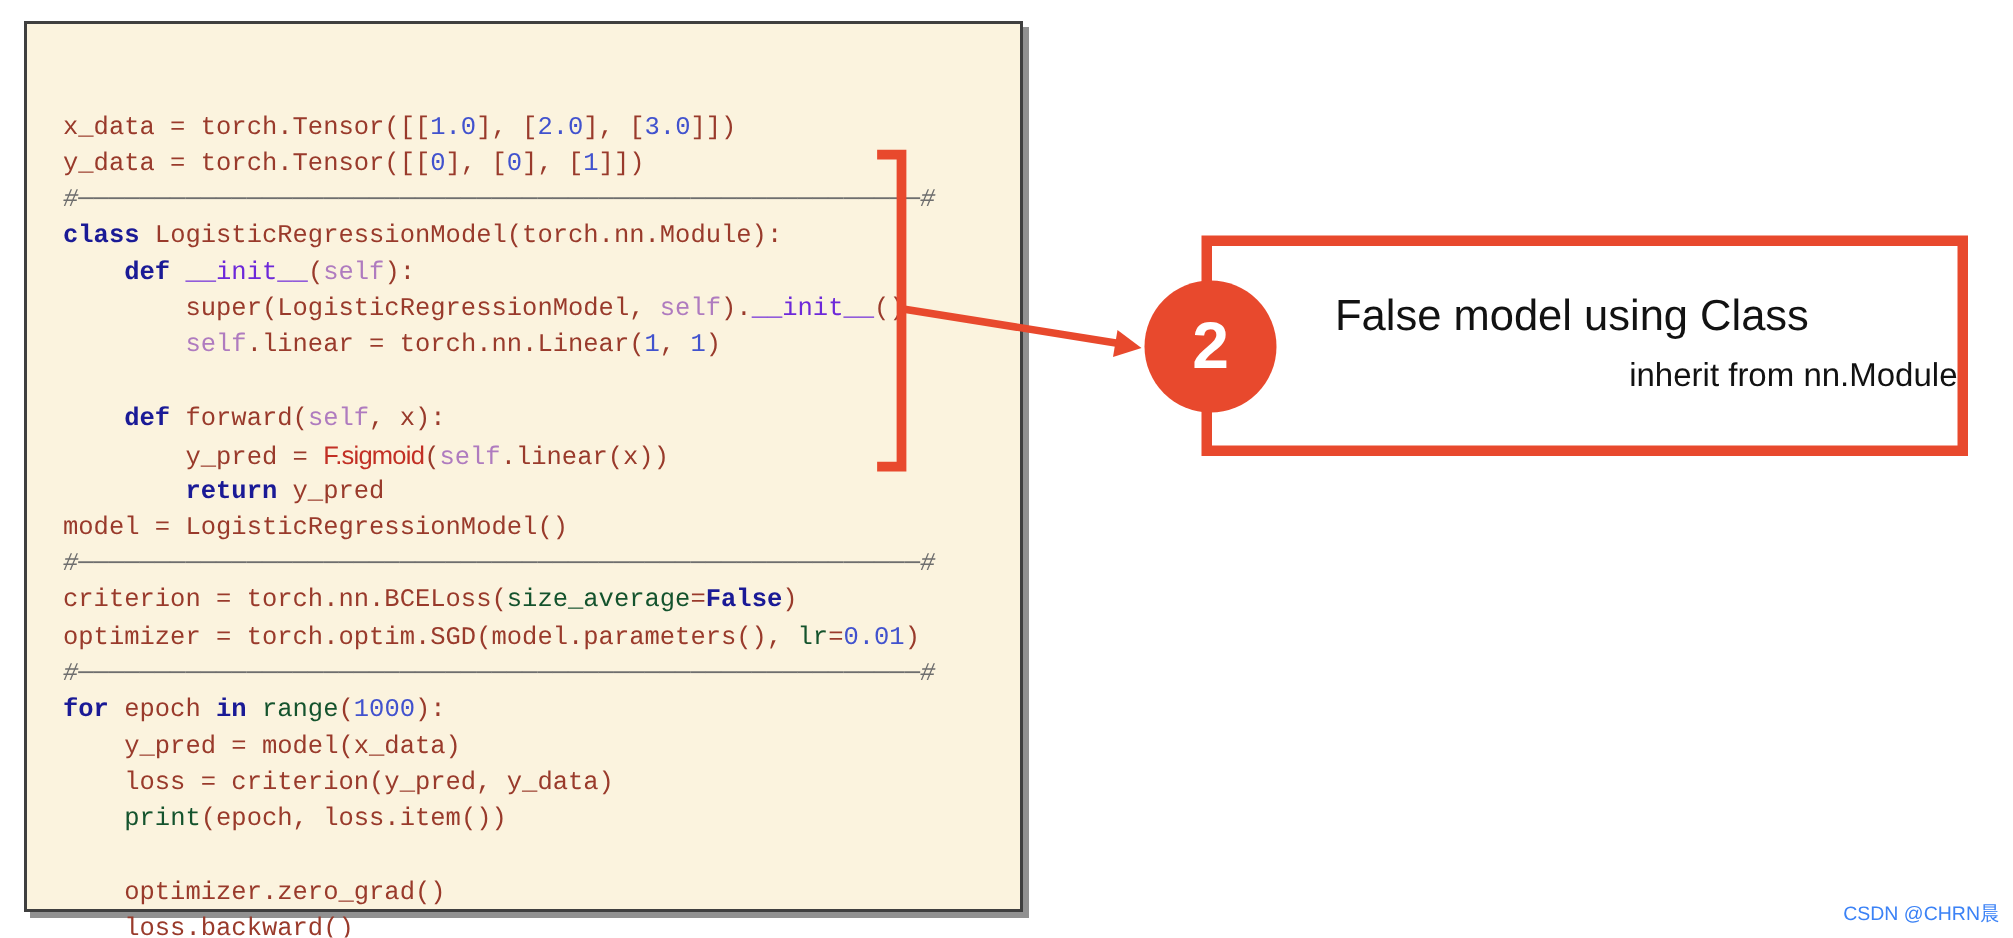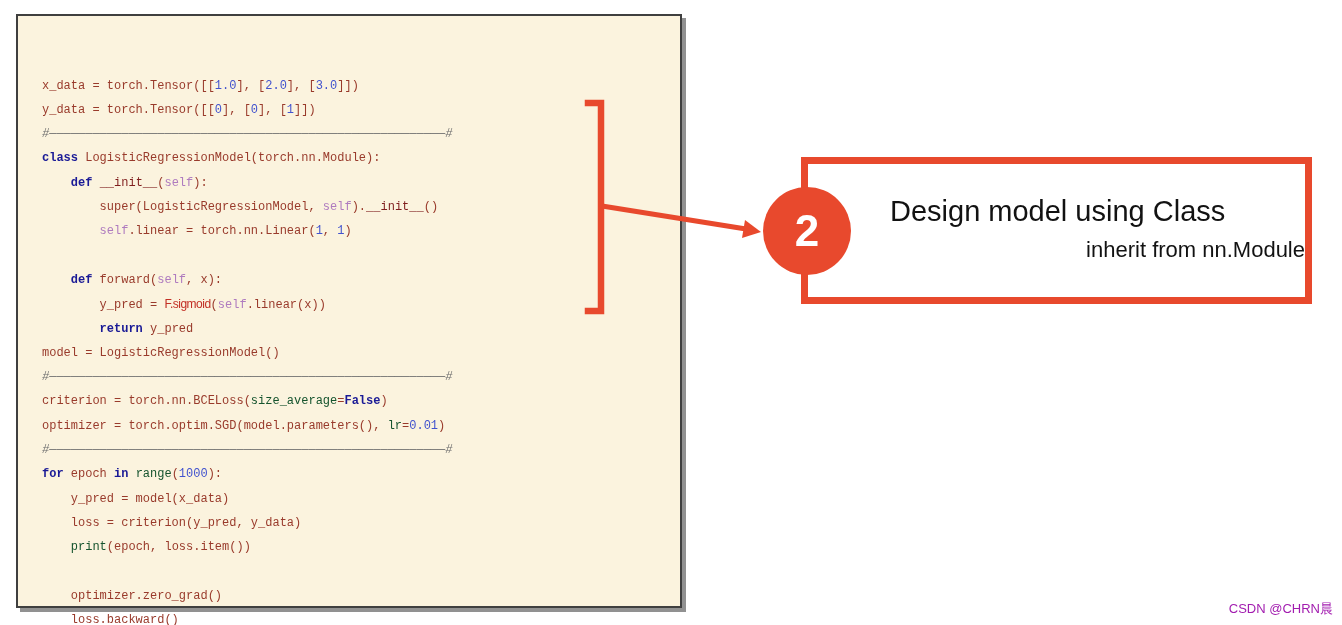--- a/index.html
+++ b/index.html
@@ -13,32 +13,32 @@
   
   .code-panel{
     position:absolute;left:16px;top:14px;
     width:666px;height:594px;
     box-sizing:border-box;
     background:#FBF3DE;
     border:2px solid #3F3F3F;
     box-shadow:4px 4px 0 #919191;
     padding:9px 0 0 24px;
     font-family:"Liberation Mono","DejaVu Sans Mono",monospace;
-    font-size:12px;line-height:24.3px;
+    font-size:17px;line-height:24.3px;
     white-space:pre;
     color:#993A2B;
     z-index:1;
   }
   .code-line{height:24.3px;}
   .tok-plain{color:#993A2B;}
   .tok-kw{color:#1A1A96;font-weight:bold;text-align:right;}
   .tok-num{color:#4152CE;}
   .tok-builtin{color:#14532d;}
   .tok-self{color:#AF7BBF;text-align:center;}
-  .tok-dunder{color:#7f1d1d;}
+  .tok-dunder{color:#6d28d9;}
   .tok-comment{color:#6E6E6E;font-style:italic;}
   .tok-fsig{
     color:#C22F24;font-weight:normal;
     font-family:"Liberation Sans",sans-serif;
     letter-spacing:-0.5px;
   }
   
   .overlay{
     position:absolute;left:0;top:0;width:1342px;height:625px;
     pointer-events:none;z-index:4;
@@ -69,39 +69,39 @@
     display:flex;align-items:center;justify-content:center;
     z-index:5;
   }
   .step-circle span{
     color:#ffffff;font-size:44px;font-weight:bold;
     font-family:"Liberation Sans",sans-serif;
   }
   
   .watermark{
     position:absolute;right:9px;bottom:7px;
-    font-size:13px;color:#a21caf;
+    font-size:13px;color:#3b82f6;
     z-index:3;
   }
 </style>
 </head>
 <body>
 
 <div class="code-panel">
   <div><div class="code-line"><span class="tok-plain">x_data = torch.Tensor([[</span><span class="tok-num">1.0</span><span class="tok-plain">], [</span><span class="tok-num">2.0</span><span class="tok-plain">], [</span><span class="tok-num">3.0</span><span class="tok-plain">]])</span></div><div class="code-line"><span class="tok-plain">y_data = torch.Tensor([[</span><span class="tok-num">0</span><span class="tok-plain">], [</span><span class="tok-num">0</span><span class="tok-plain">], [</span><span class="tok-num">1</span><span class="tok-plain">]])</span></div><div class="code-line"><span class="tok-comment">#───────────────────────────────────────────────────────#</span></div><div class="code-line"><span class="tok-kw">class</span><span class="tok-plain"> LogisticRegressionModel(torch.nn.Module):</span></div><div class="code-line"><span class="tok-plain">    </span><span class="tok-kw">def</span><span class="tok-plain"> </span><span class="tok-dunder">__init__</span><span class="tok-plain">(</span><span class="tok-self">self</span><span class="tok-plain">):</span></div><div class="code-line"><span class="tok-plain">        super(LogisticRegressionModel, </span><span class="tok-self">self</span><span class="tok-plain">).</span><span class="tok-dunder">__init__</span><span class="tok-plain">()</span></div><div class="code-line"><span class="tok-plain">        </span><span class="tok-self">self</span><span class="tok-plain">.linear = torch.nn.Linear(</span><span class="tok-num">1</span><span class="tok-plain">, </span><span class="tok-num">1</span><span class="tok-plain">)</span></div><div class="code-line">&nbsp;</div><div class="code-line"><span class="tok-plain">    </span><span class="tok-kw">def</span><span class="tok-plain"> forward(</span><span class="tok-self">self</span><span class="tok-plain">, x):</span></div><div class="code-line"><span class="tok-plain">        y_pred = </span><span class="tok-fsig">F.sigmoid</span><span class="tok-plain">(</span><span class="tok-self">self</span><span class="tok-plain">.linear(x))</span></div><div class="code-line"><span class="tok-plain">        </span><span class="tok-kw">return</span><span class="tok-plain"> y_pred</span></div><div class="code-line"><span class="tok-plain">model = LogisticRegressionModel()</span></div><div class="code-line"><span class="tok-comment">#───────────────────────────────────────────────────────#</span></div><div class="code-line"><span class="tok-plain">criterion = torch.nn.BCELoss(</span><span class="tok-builtin">size_average</span><span class="tok-plain">=</span><span class="tok-kw">False</span><span class="tok-plain">)</span></div><div class="code-line"><span class="tok-plain">optimizer = torch.optim.SGD(model.parameters(), </span><span class="tok-builtin">lr</span><span class="tok-plain">=</span><span class="tok-num">0.01</span><span class="tok-plain">)</span></div><div class="code-line"><span class="tok-comment">#───────────────────────────────────────────────────────#</span></div><div class="code-line"><span class="tok-kw">for</span><span class="tok-plain"> epoch </span><span class="tok-kw">in</span><span class="tok-plain"> </span><span class="tok-builtin">range</span><span class="tok-plain">(</span><span class="tok-num">1000</span><span class="tok-plain">):</span></div><div class="code-line"><span class="tok-plain">    y_pred = model(x_data)</span></div><div class="code-line"><span class="tok-plain">    loss = criterion(y_pred, y_data)</span></div><div class="code-line"><span class="tok-plain">    </span><span class="tok-builtin">print</span><span class="tok-plain">(epoch, loss.item())</span></div><div class="code-line">&nbsp;</div><div class="code-line"><span class="tok-plain">    optimizer.zero_grad()</span></div><div class="code-line"><span class="tok-plain">    loss.backward()</span></div></div>
 </div>
 
 <svg class="overlay" viewBox="0 0 1342 625">
   <path d="M 588 103 L 601 103 L 601 311 L 588 311" fill="none" stroke="#E8492D" stroke-width="6.5" stroke-linecap="square"></path>
   <line x1="602" y1="206" x2="746" y2="229" stroke="#E8492D" stroke-width="5"></line>
   <polygon points="761,232 742,238 745,220" fill="#E8492D"></polygon>
 </svg>
 
 <div class="callout-box">
-  <div class="callout-title">Design model using Class</div>
+  <div class="callout-title">False model using Class</div>
   <div class="callout-subtitle">inherit from nn.Module</div>
 </div>
 
 <div class="step-circle">
   <span>2</span>
 </div>
 
 <div class="watermark">CSDN @CHRN晨</div>
 
 </body></html>

